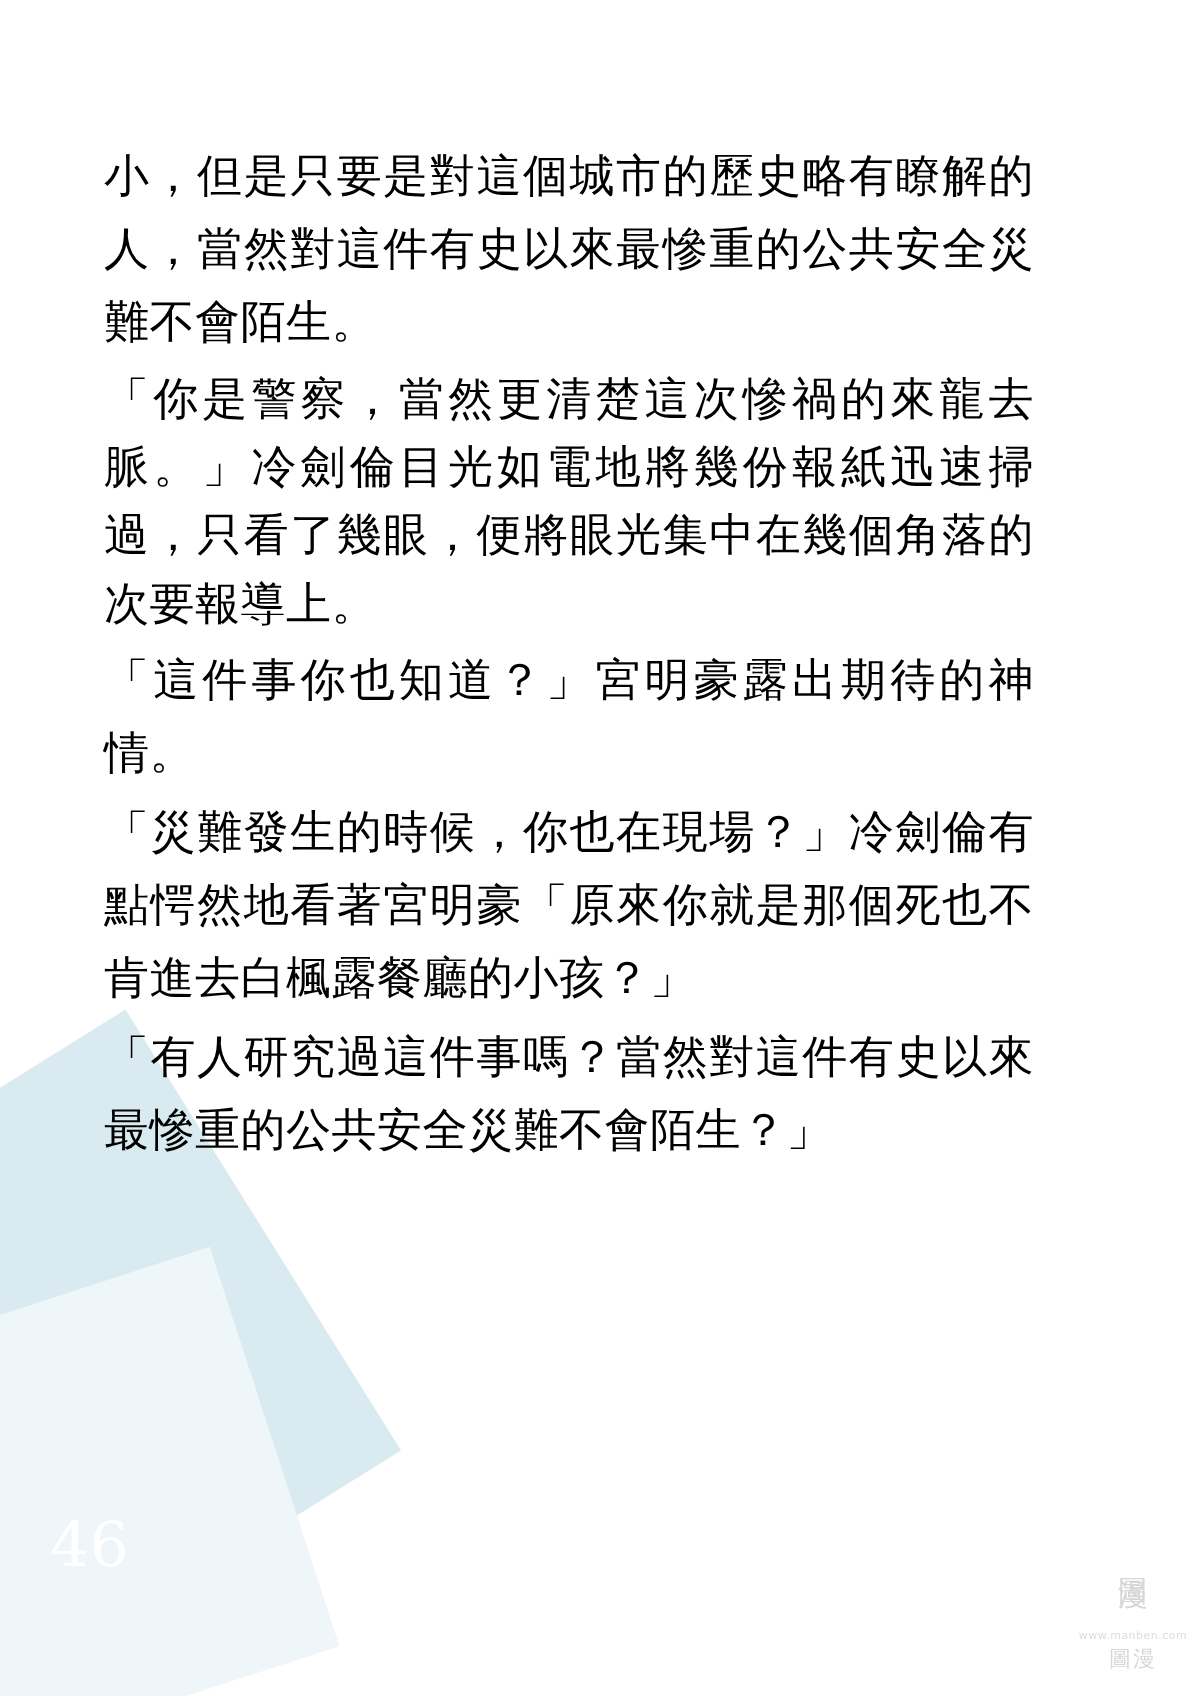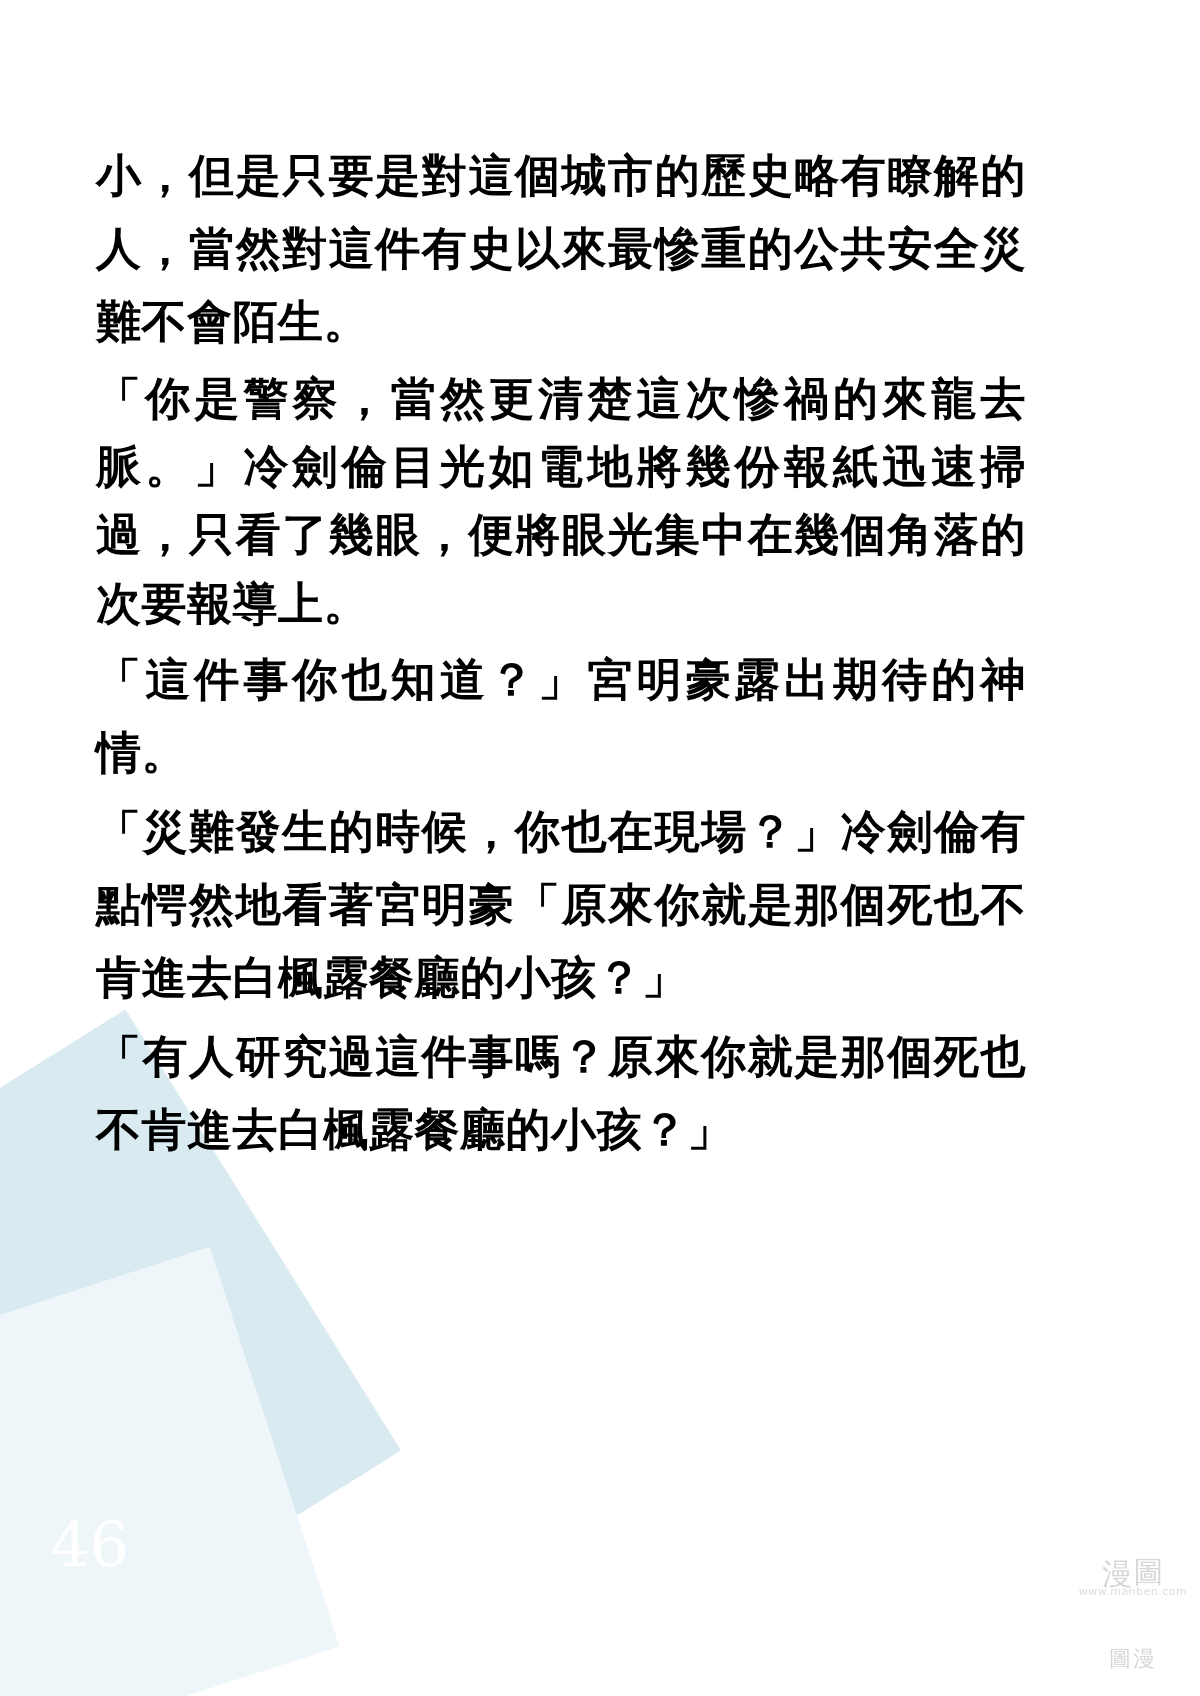--- a/index.html
+++ b/index.html
@@ -41,28 +41,28 @@
     width: 420px;
     height: 420px;
     background: #eef6f9;
     transform: rotate(-18deg);
     transform-origin: bottom left;
     pointer-events: none;
   }
 
   .text-block {
     position: absolute;
-    left: 96px;
+    left: 104px;
     top: 140px;
     width: 930px;
     color: #000000;
     font-size: 45px;
     line-height: 1.62;
     letter-spacing: 0.5px;
-    font-weight: 700;
+    font-weight: 400;
   }
 
   .para {
     margin: 0 0 6px 0;
     text-align: justify;
     text-justify: inter-character;
   }
   .para:last-child { margin-bottom: 0; }
 
   .para.tight {
@@ -85,21 +85,20 @@
     right: 22px;
     bottom: 22px;
     width: 90px;
     height: 120px;
     opacity: 0.30;
     display: flex;
     flex-direction: column;
     align-items: center;
     justify-content: flex-end;
     pointer-events: none;
-    gap: 44px;
   }
   .watermark .wm-top {
     font-size: 30px;
     color: #7a7a7a;
     letter-spacing: 2px;
     line-height: 1.05;
     writing-mode: vertical-rl;
     height: 78px;
   }
   .watermark .wm-url {
@@ -122,21 +121,21 @@
 <div class="page">
 
   <div class="wedge-a"></div>
   <div class="wedge-b"></div>
 
   <div class="text-block">
     <p class="para">小，但是只要是對這個城市的歷史略有瞭解的人，當然對這件有史以來最慘重的公共安全災難不會陌生。</p>
     <p class="para tight">「你是警察，當然更清楚這次慘禍的來龍去脈。」冷劍倫目光如電地將幾份報紙迅速掃過，只看了幾眼，便將眼光集中在幾個角落的次要報導上。</p>
     <p class="para">「這件事你也知道？」宮明豪露出期待的神情。</p>
     <p class="para">「災難發生的時候，你也在現場？」冷劍倫有點愕然地看著宮明豪「原來你就是那個死也不肯進去白楓露餐廳的小孩？」</p>
-    <p class="para">「有人研究過這件事嗎？原來你就是那個死也不肯進去白楓露餐廳的小孩？」</p>
+    <p class="para">「有人研究過這件事嗎？當然對這件有史以來最慘重的公共安全災難不會陌生？」</p>
   </div>
 
   <div class="page-number">46</div>
 
   <div class="watermark">
     <div class="wm-top">圖漫</div>
     <div class="wm-url">www.manben.com</div>
     <div class="wm-bottom">圖漫</div>
   </div>
 

